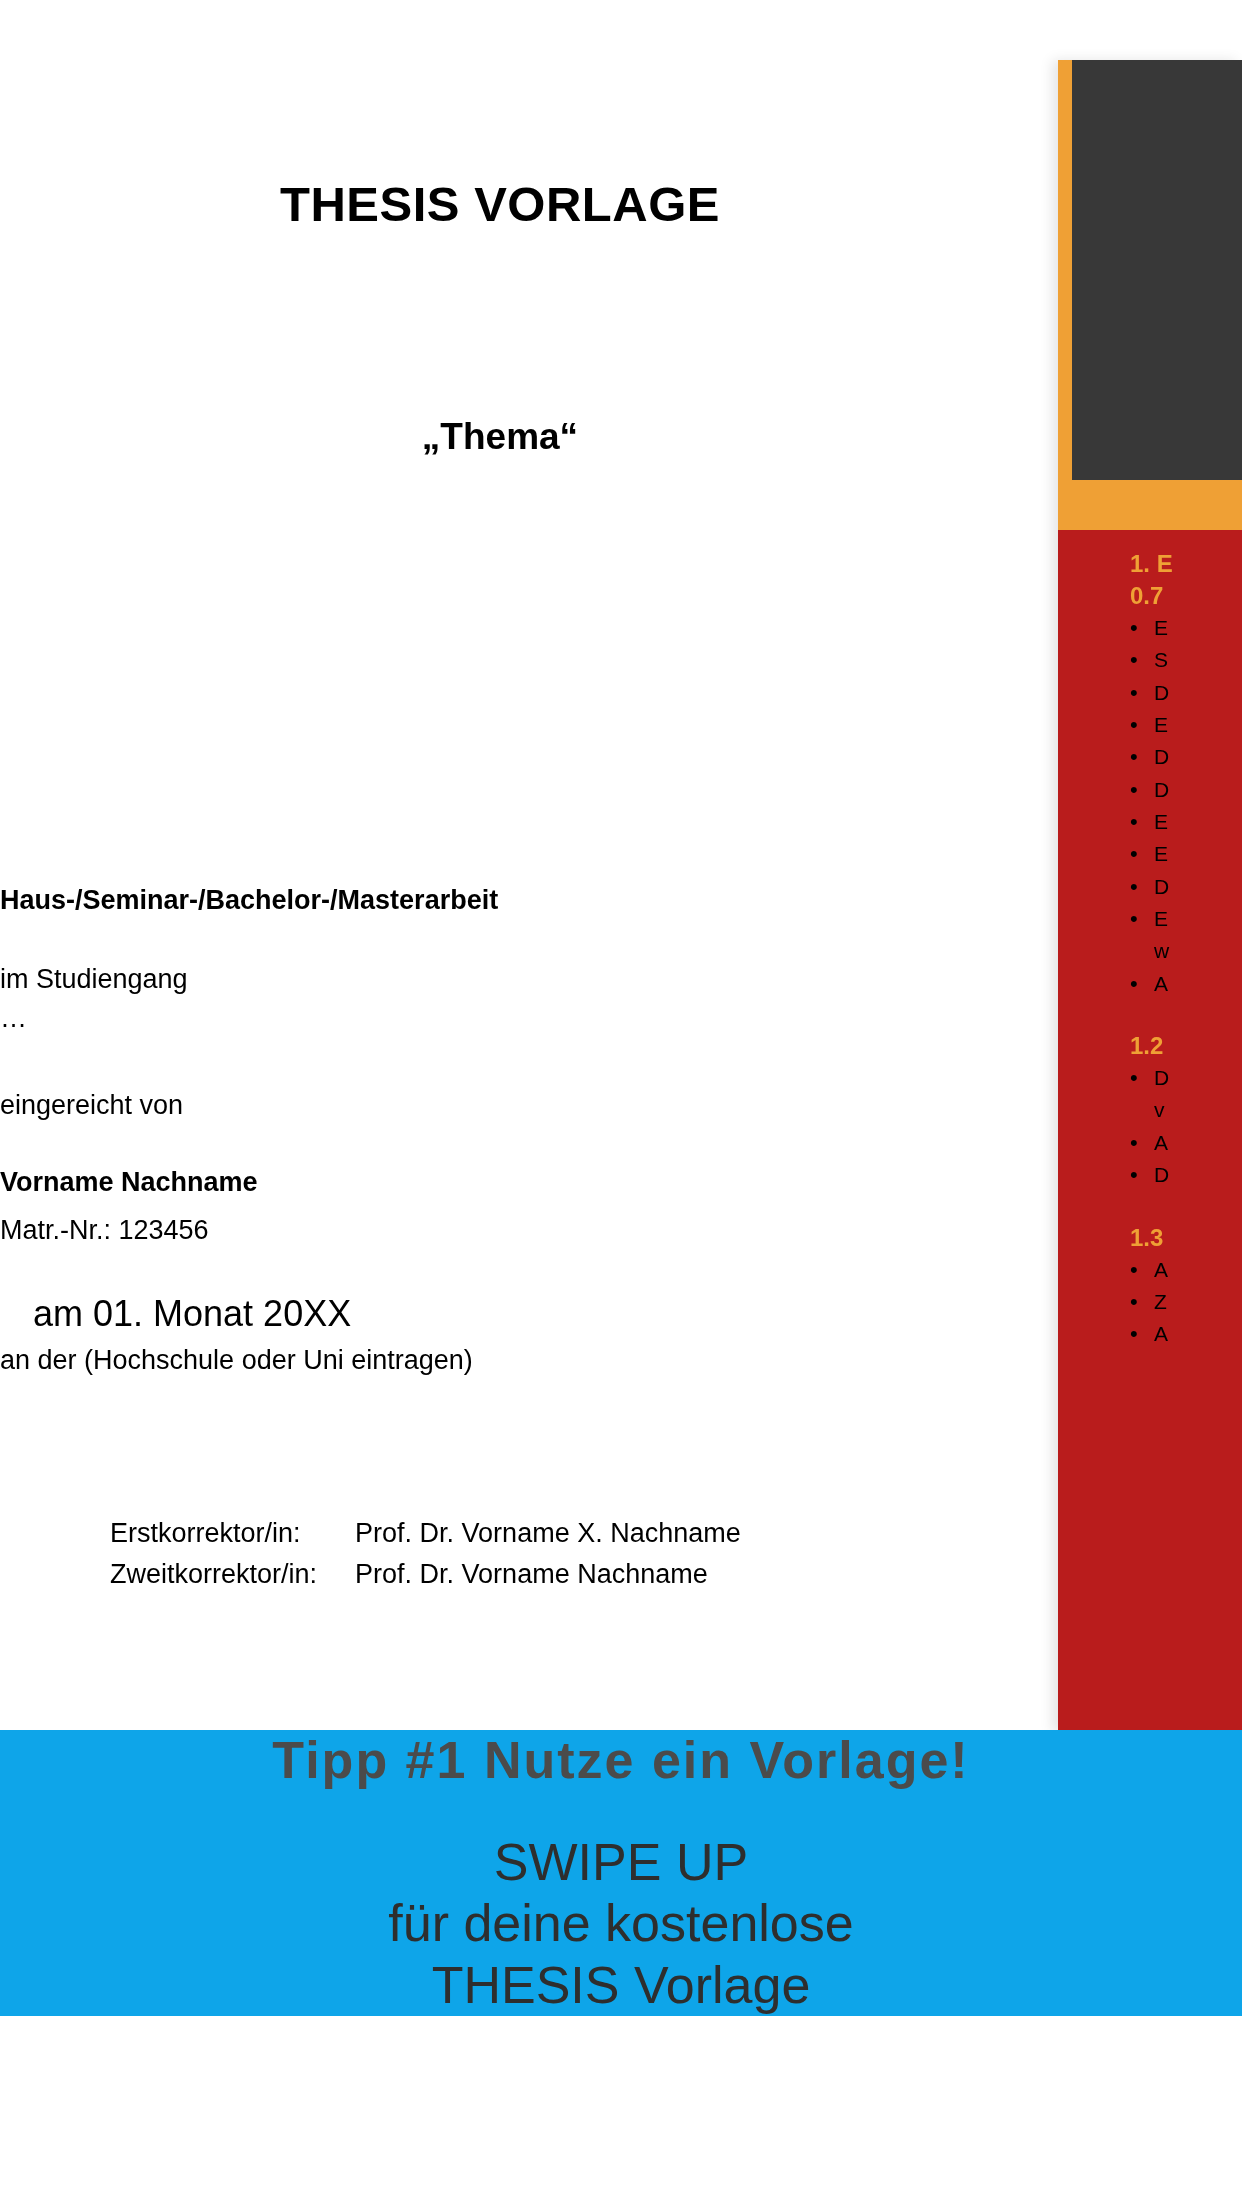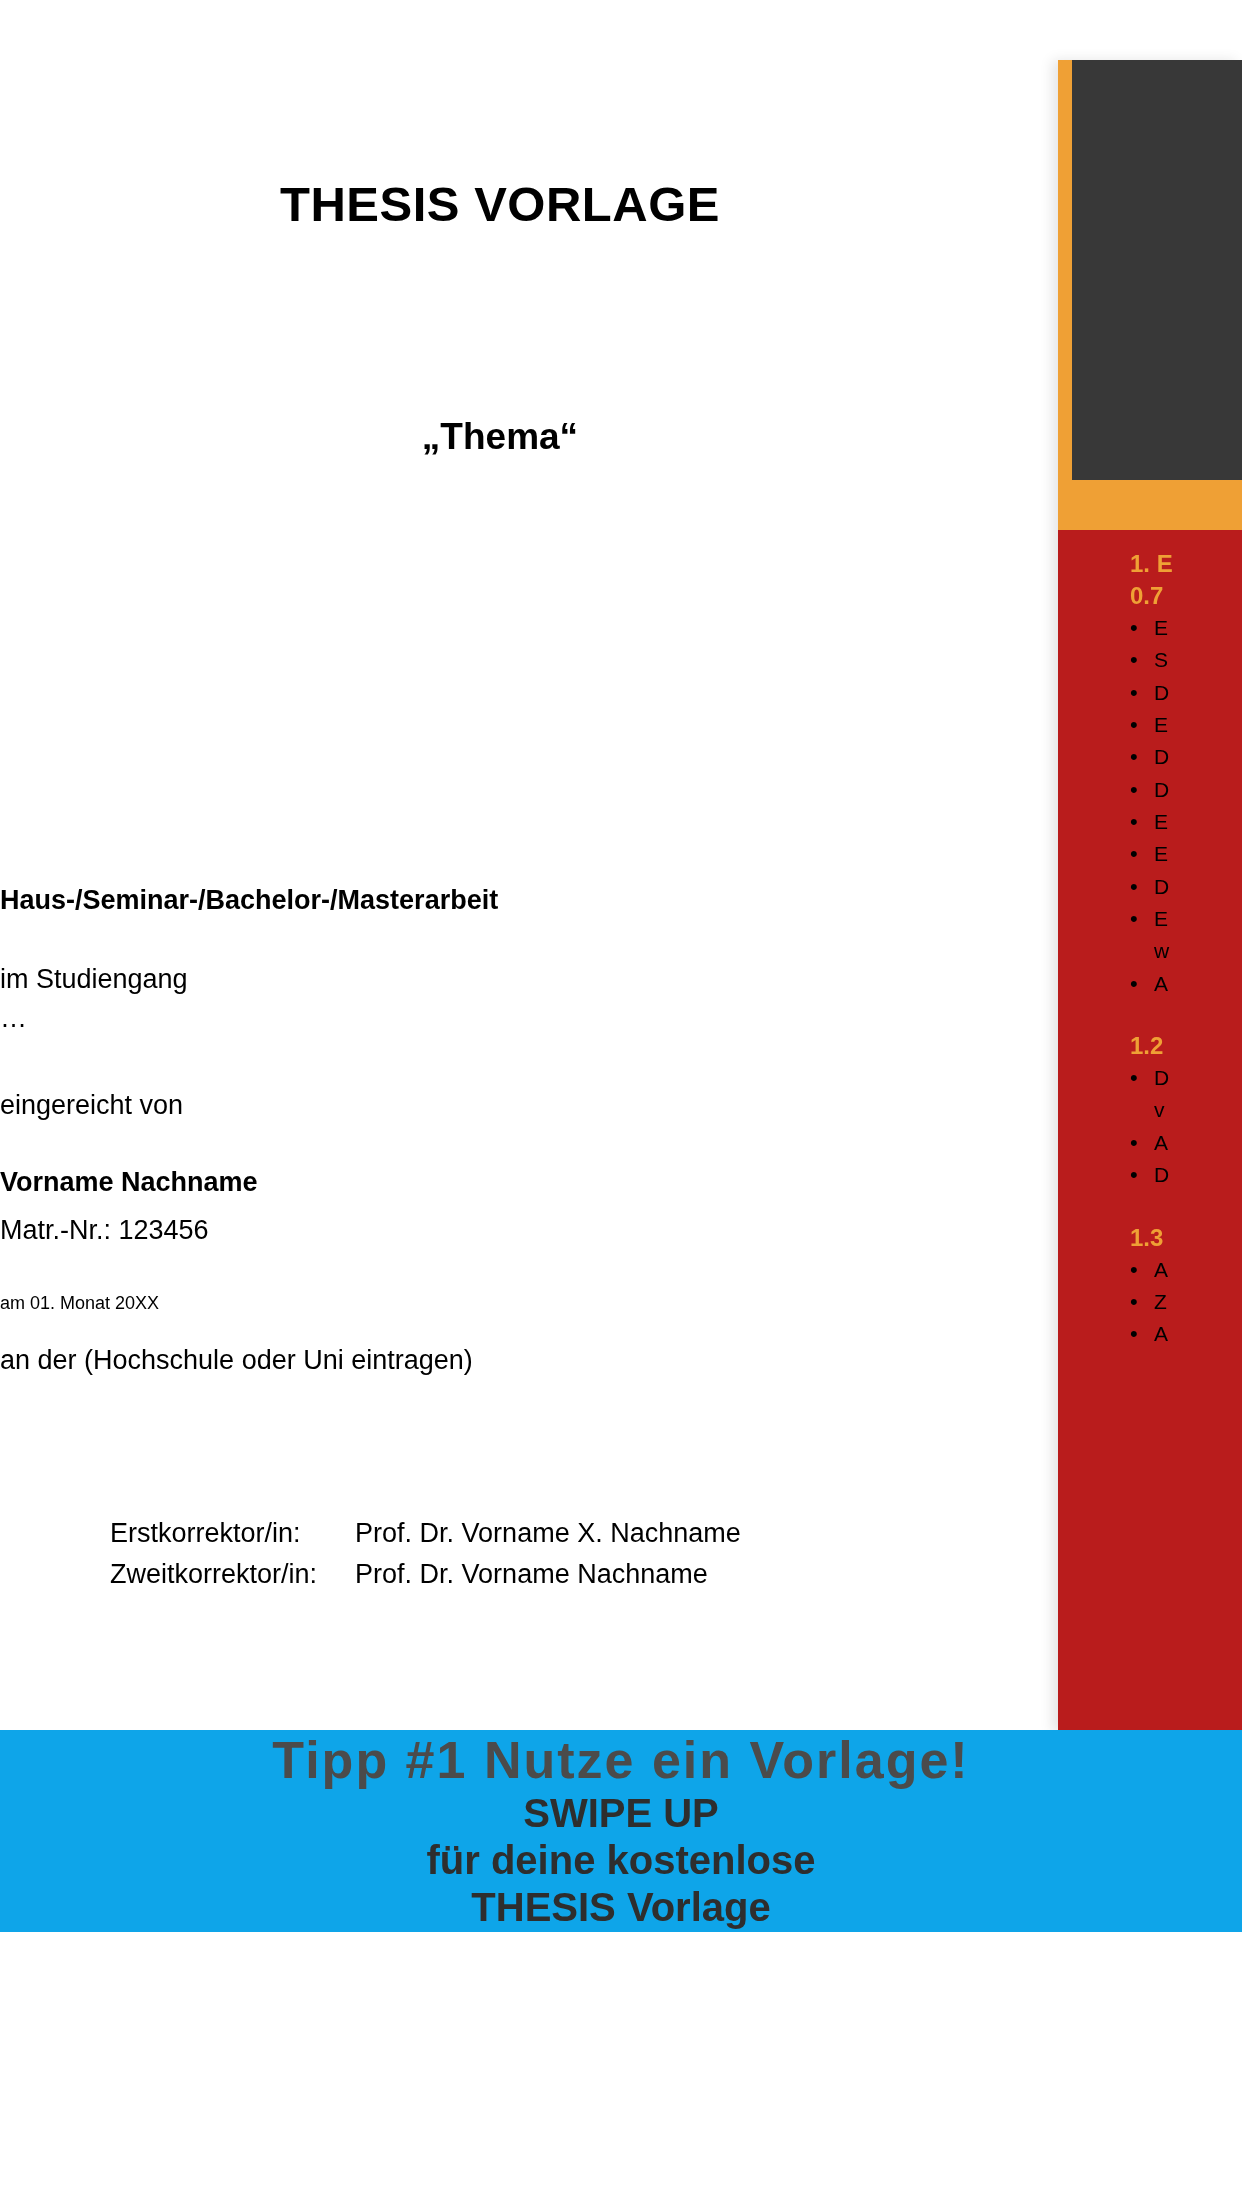--- a/index.html
+++ b/index.html
@@ -75,21 +75,22 @@
     top: 1167px;
     font-size: 27px;
     font-weight: bold;
   }
   .line-matr {
     top: 1215px;
     font-size: 27px;
   }
   .line-datum {
     top: 1293px;
-    font-size: 18px;
+    font-size: 36px;
+    padding-left: 33px;
   }
   .line-hochschule {
     top: 1345px;
     font-size: 27px;
   }
 
   .korrektor-table {
     position: absolute;
     left: 110px;
     top: 1478px;
@@ -186,22 +187,23 @@
   .promo-tip {
     font-size: 52px;
     font-weight: bold;
     color: #4b4b4b;
     letter-spacing: 2px;
     margin: 0;
     padding: 0;
     white-space: nowrap;
   }
   .promo-swipe {
-    font-size: 40px;
-    font-weight: bold;
+    margin-top: 42px;
+    font-size: 52px;
+    font-weight: normal;
     color: #2e2e2e;
     line-height: 1.18;
   }
 </style>
 </head>
 <body>
 
 <div class="doc-page">
 
   <div class="doc-title">THESIS VORLAGE</div>

